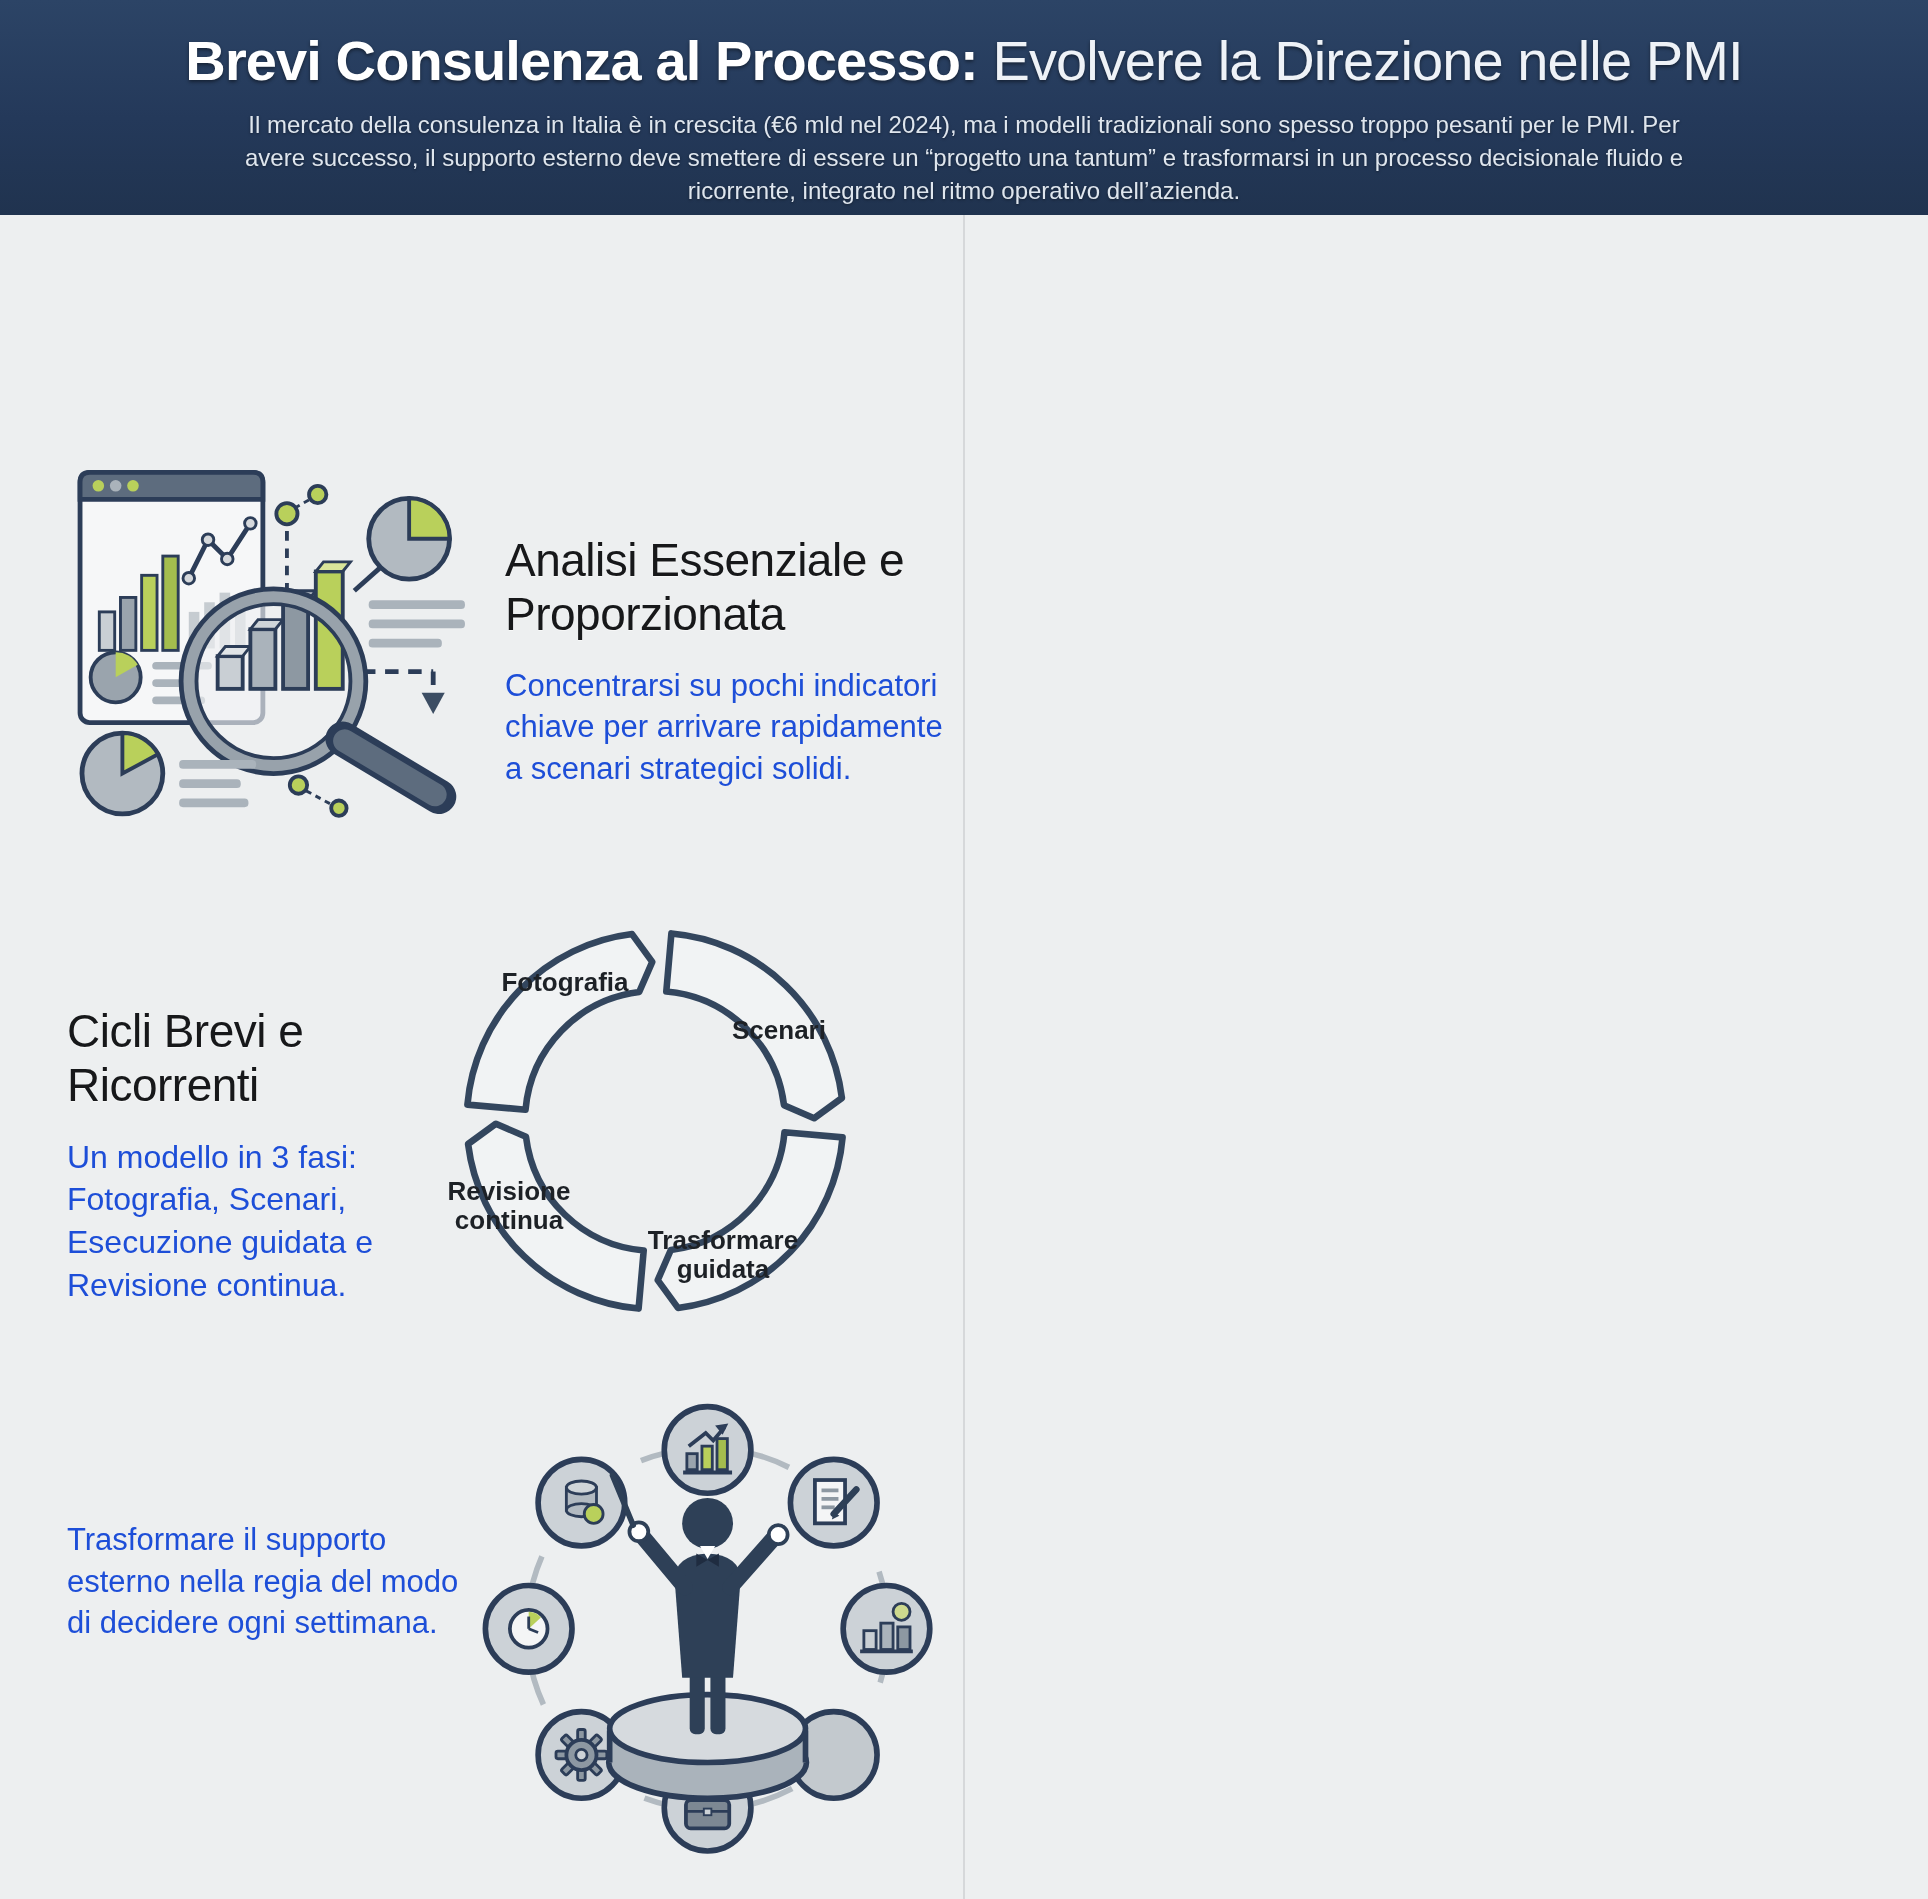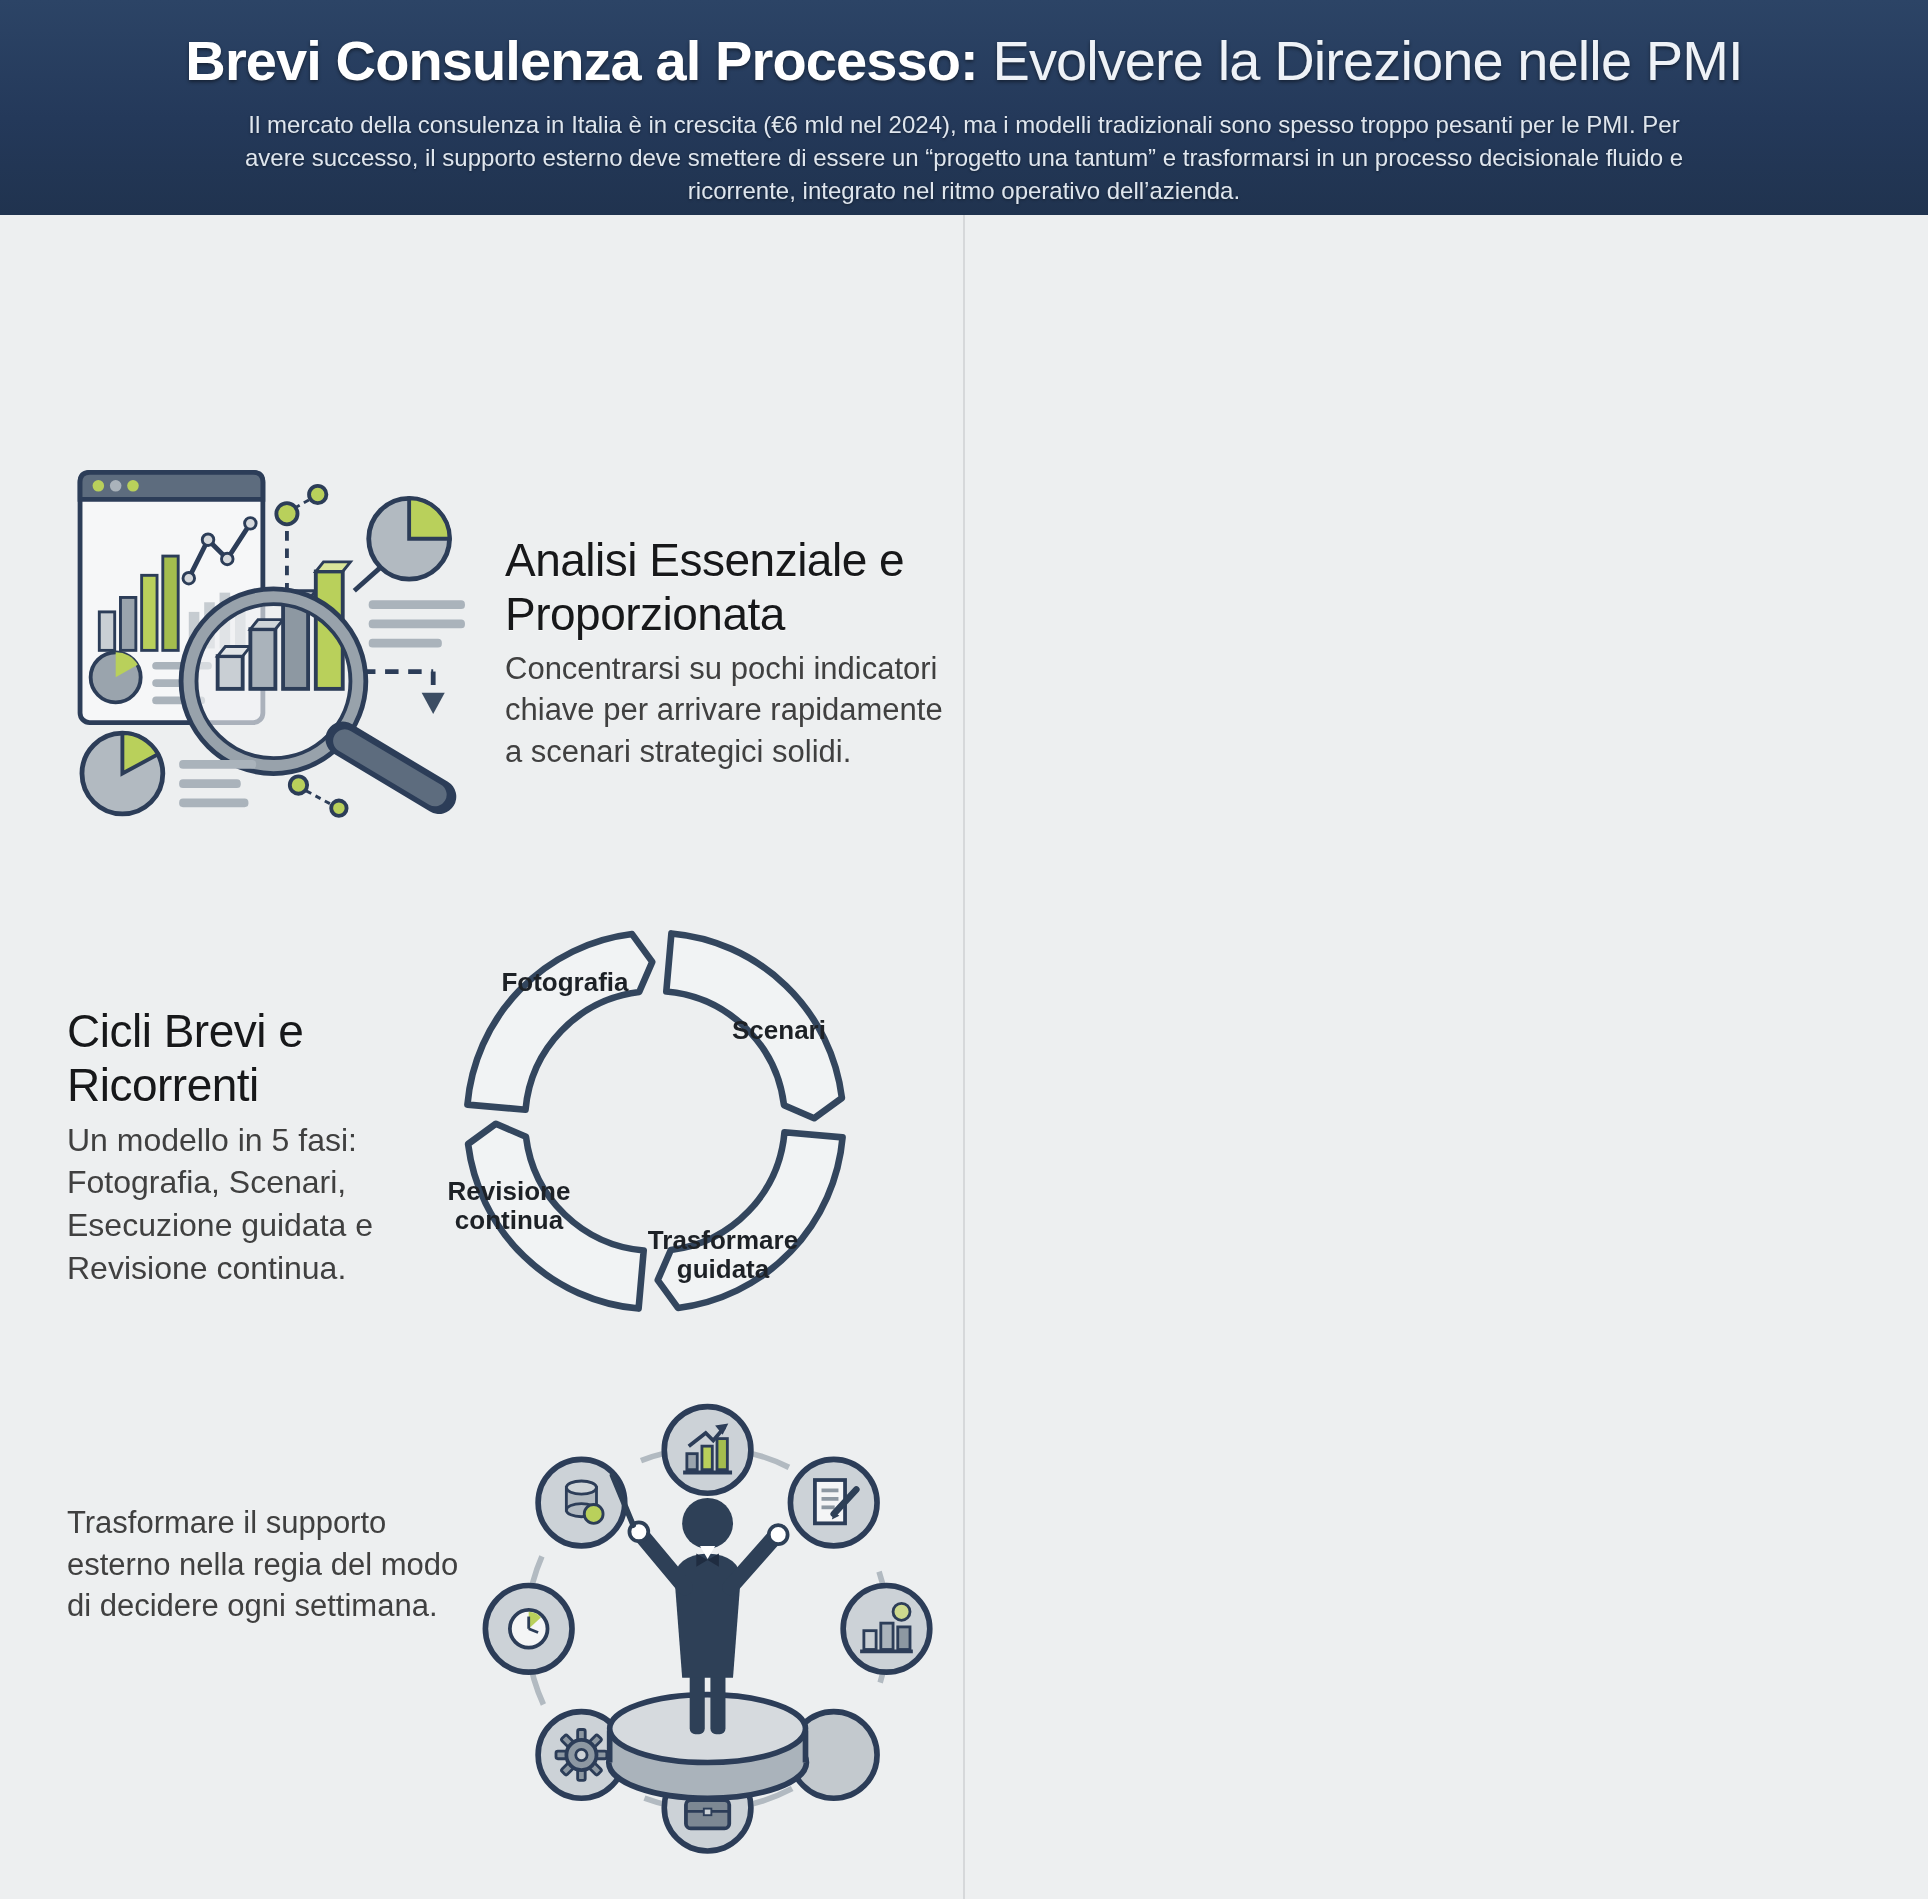--- a/index.html
+++ b/index.html
@@ -31,21 +31,21 @@
   .col-head {
     position:absolute; top:119px; left:0; right:0; padding:0 113px;
     text-align:center; font-size:42px; font-weight:700; line-height:1.16;
     color:#22344e; letter-spacing:0.5px; text-shadow:0 0.9px 0 rgba(255,255,255,.6);
   }
   .abs { position:absolute; }
   .sec-title {
     font-size:46px; font-weight:400; color:#17181a; line-height:1.18;
     letter-spacing:-0.5px; text-shadow:0 0.9px 0 rgba(255,255,255,.55);
   }
-  .sec-body { margin-top:6px; font-size:32px; color:#404040; line-height:1.34; }
+  .sec-body { margin-top:23px; font-size:32px; color:#1d4ed8; line-height:1.34; }
   .sec-body.s33 { font-size:31px; }
   
   .cycle-label {
     position:absolute; font-size:26px; font-weight:700; color:#1d2126;
     text-align:center; line-height:1.12;
   }
   
   .stats-title { font-size:32px; font-weight:700; color:#1d1f22; }
   .stat { display:block; }
   .stat-label { font-size:27px; color:#26282b; line-height:1.16; }
@@ -425,21 +425,21 @@
       </svg>
     </div>
 
     <div class="abs" style="left:505px; top:318px; width:452px;">
       <div class="sec-title" style="width:443px;">Analisi Essenziale e Proporzionata</div>
       <div class="sec-body s33" style="width:452px;">Concentrarsi su pochi indicatori chiave per arrivare rapidamente a scenari strategici solidi.</div>
     </div>
 
     <div class="abs" style="left:67px; top:789px; width:414px;">
       <div class="sec-title" style="width:330px;">Cicli Brevi e Ricorrenti</div>
-      <div class="sec-body" style="width:395px;">Un modello in 5 fasi: Fotografia, Scenari, Esecuzione guidata e Revisione continua.</div>
+      <div class="sec-body" style="width:395px;">Un modello in 3 fasi: Fotografia, Scenari, Esecuzione guidata e Revisione continua.</div>
     </div>
 
     <div class="abs" style="left:429px; top:680px; width:535px; height:471px;">
       <svg width="452" height="452" viewBox="0 0 480 480" style="position:absolute;left:0;top:0;">
         <g fill="#f1f3f4" stroke="#33465e" stroke-width="7" stroke-linejoin="round">
           <path d="M40.8,222.6 A200,200 0 0 1 215.6,41.5 L237.1,71.0 L223.2,103.0 A138,138 0 0 0 102.5,228.0 Z"></path>
           <path d="M257.4,40.8 A200,200 0 0 1 438.5,215.6 L409.0,237.1 L377.0,223.2 A138,138 0 0 0 252.0,102.5 Z"></path>
           <path d="M439.2,257.4 A200,200 0 0 1 264.4,438.5 L242.9,409.0 L256.8,377.0 A138,138 0 0 0 377.5,252.0 Z"></path>
           <path d="M222.6,439.2 A200,200 0 0 1 41.5,264.4 L71.0,242.9 L103.0,256.8 A138,138 0 0 0 228.0,377.5 Z"></path>
         </g>

